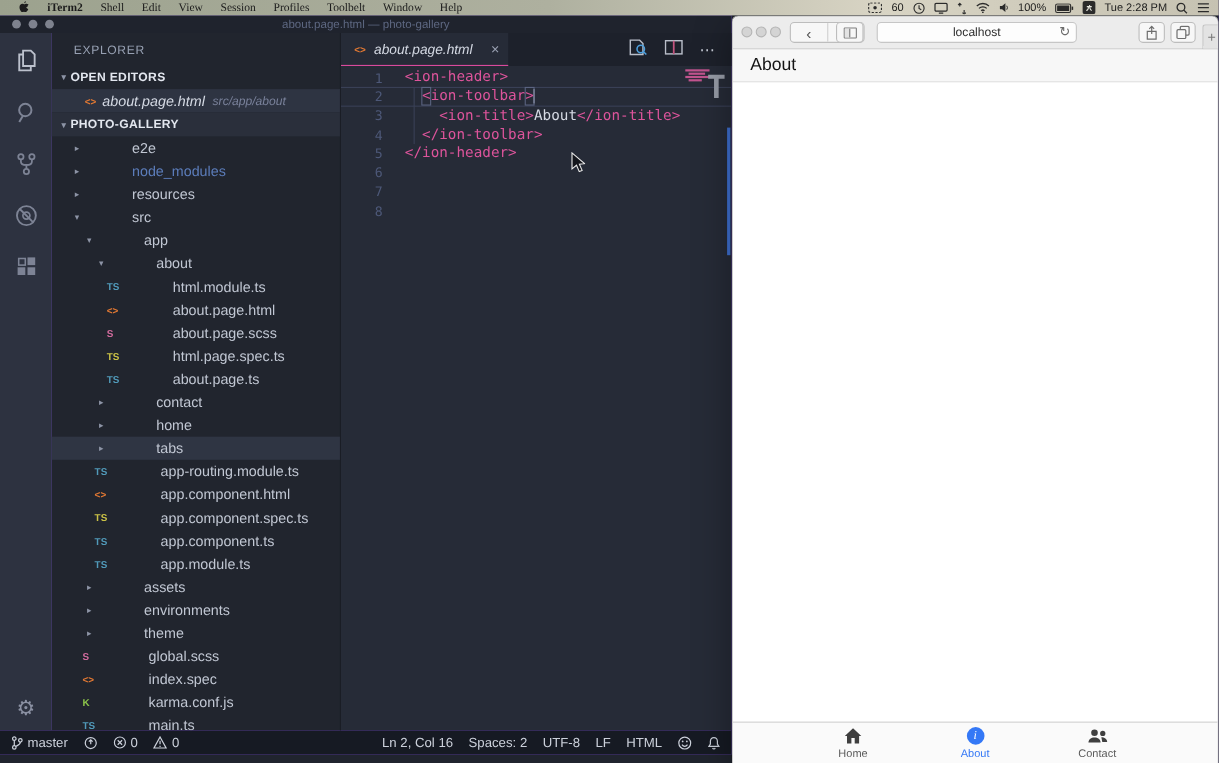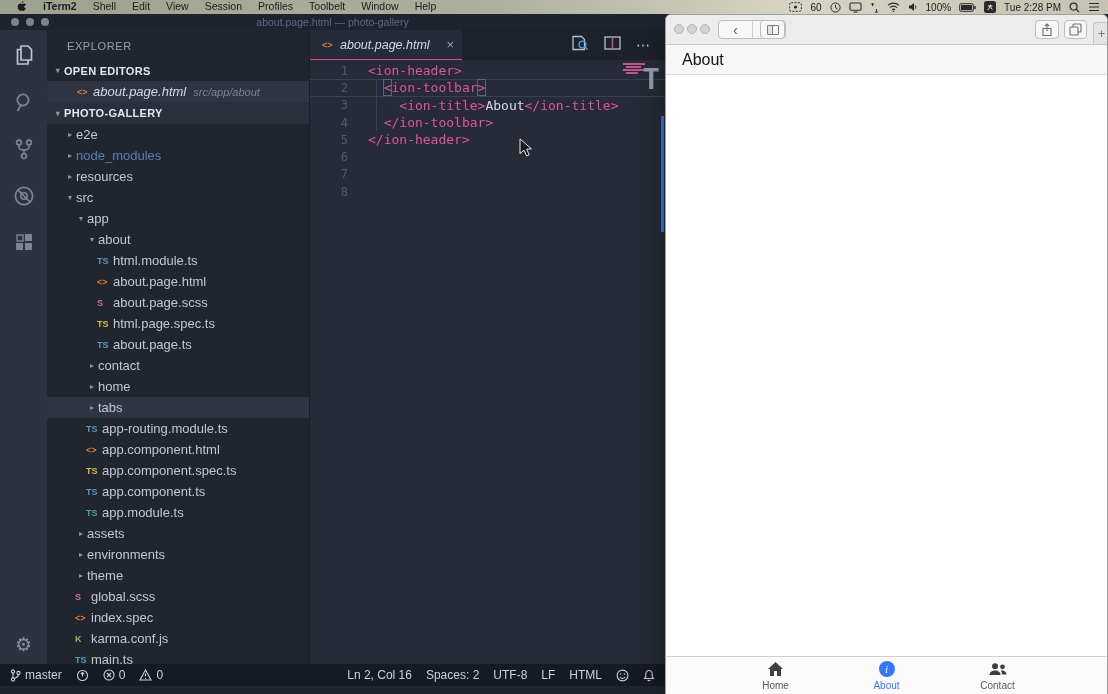--- a/index.html
+++ b/index.html
@@ -5,21 +5,21 @@
   * { margin:0; padding:0; box-sizing:border-box; }
   html,body { width:1108px; height:694px; overflow:hidden; }
   body { font-family:"Liberation Sans", sans-serif; background:#20242e; }
   #screen { position:relative; width:1108px; height:694px; }
 
   
   .menubar { position:absolute; left:0; top:0; width:1108px; height:14px;
     background:linear-gradient(90deg,#9ca28e,#aeb09f 45%,#d8d4c4 72%,#c6c2b2);
     display:flex; justify-content:space-between; align-items:center; padding:0 8px;
     font-size:10.5px; color:#1c1c1c; z-index:50; }
-  .mb-left { display:flex; align-items:flex-start; }
+  .mb-left { display:flex; align-items:center;font-family:Liberation Serif, serif; }
   .menu-item { padding:0 8px; white-space:nowrap; }
   .menu-item.app { font-weight:bold; }
   .mb-right { display:flex; align-items:center; gap:8px; font-size:10px; white-space:nowrap; }
   .mb-right svg { display:block; }
 
   
   .vscode { position:absolute; left:0; top:14px; width:665px; height:672px; background:#8b5cf6; }
   .vsc-titlebar { position:absolute; top:0; left:0; right:0; height:16px; background:#1f232d; }
   .traffic { position:absolute; left:11px; top:4px; display:flex; gap:7px; }
   .t-dot { width:8px; height:8px; border-radius:50%; background:#7e828e; }
@@ -43,21 +43,21 @@
     color:#8d94a6; flex:none; }
   .section-header .chev { margin-left:5px; }
   .oe-row { height:21px; display:flex; align-items:center; background:#2e3442; padding-left:30px; }
   .fi { width:16px; flex:none; font-weight:bold; font-size:9px; }
   .fi.html { color:#e37933; }
   .oe-name { font-style:italic; color:#d5dae4; }
   .oe-path { margin-left:7px; font-size:11px; font-style:italic; color:#79819a; }
   .section-header.pg { height:22px; background:#2a2f3b; }
   .tree-row { height:21px; display:flex; align-items:center; cursor:pointer; }
   .tree-row.selected { background:#2f3543; }
-  .tree-label { color:#c1c7d3; }
+  .tree-label { color:#c1c7d3;margin-left:44px; }
   .tree-row.muted .tree-label { color:#5c7dbb; }
 
   .editor { flex:1; position:relative; background:#262b37; }
   .tabbar { position:absolute; top:0; left:0; right:0; height:30px; background:#1d212b;
     display:flex; align-items:stretch; }
   .tab { width:152px; background:#262b37; display:flex; align-items:center; padding:0 8px 0 12px;
     border-bottom:1.5px solid #d94a9c; cursor:pointer; }
   .tab-label { font-style:italic; font-size:12.5px; color:#d3d8e2; margin-left:2px; }
   .tab-close { margin-left:auto; color:#9aa1b2; font-size:13px; cursor:pointer; }
   .editor-actions { margin-left:auto; display:flex; align-items:center; gap:15px; padding-right:14px; }
@@ -521,20 +521,24 @@
         <span class="saf-dot"></span>
         <span class="saf-dot"></span>
       </div>
       <div class="nav-group">
         <span class="nav-btn">‹</span>
         <span class="nav-btn fwd">›</span>
       </div>
       <div class="sidebar-btn">
           <span class="sbi"></span>
         </div>
+      <div class="url-field">
+        <span>localhost</span>
+        <span class="refresh">↻</span>
+      </div>
       <div class="tool-btn share-btn">
           <svg width="12" height="14" viewBox="0 0 12 14">
             <path d="M2 5.5h8v7H2z" fill="none" stroke="#6e6e6e" stroke-width="1.1"></path>
             <path d="M6 8V1.2M3.8 3.2L6 1l2.2 2.2" fill="none" stroke="#6e6e6e" stroke-width="1.1"></path>
           </svg>
         </div>
       <div class="tool-btn tabs-btn">
           <svg width="13" height="13" viewBox="0 0 13 13">
             <rect x="4" y="1" width="8" height="8" rx="1" fill="#f7f7f7" stroke="#6e6e6e" stroke-width="1.1"></rect>
             <rect x="1" y="4" width="8" height="8" rx="1" fill="#f7f7f7" stroke="#6e6e6e" stroke-width="1.1"></rect>

